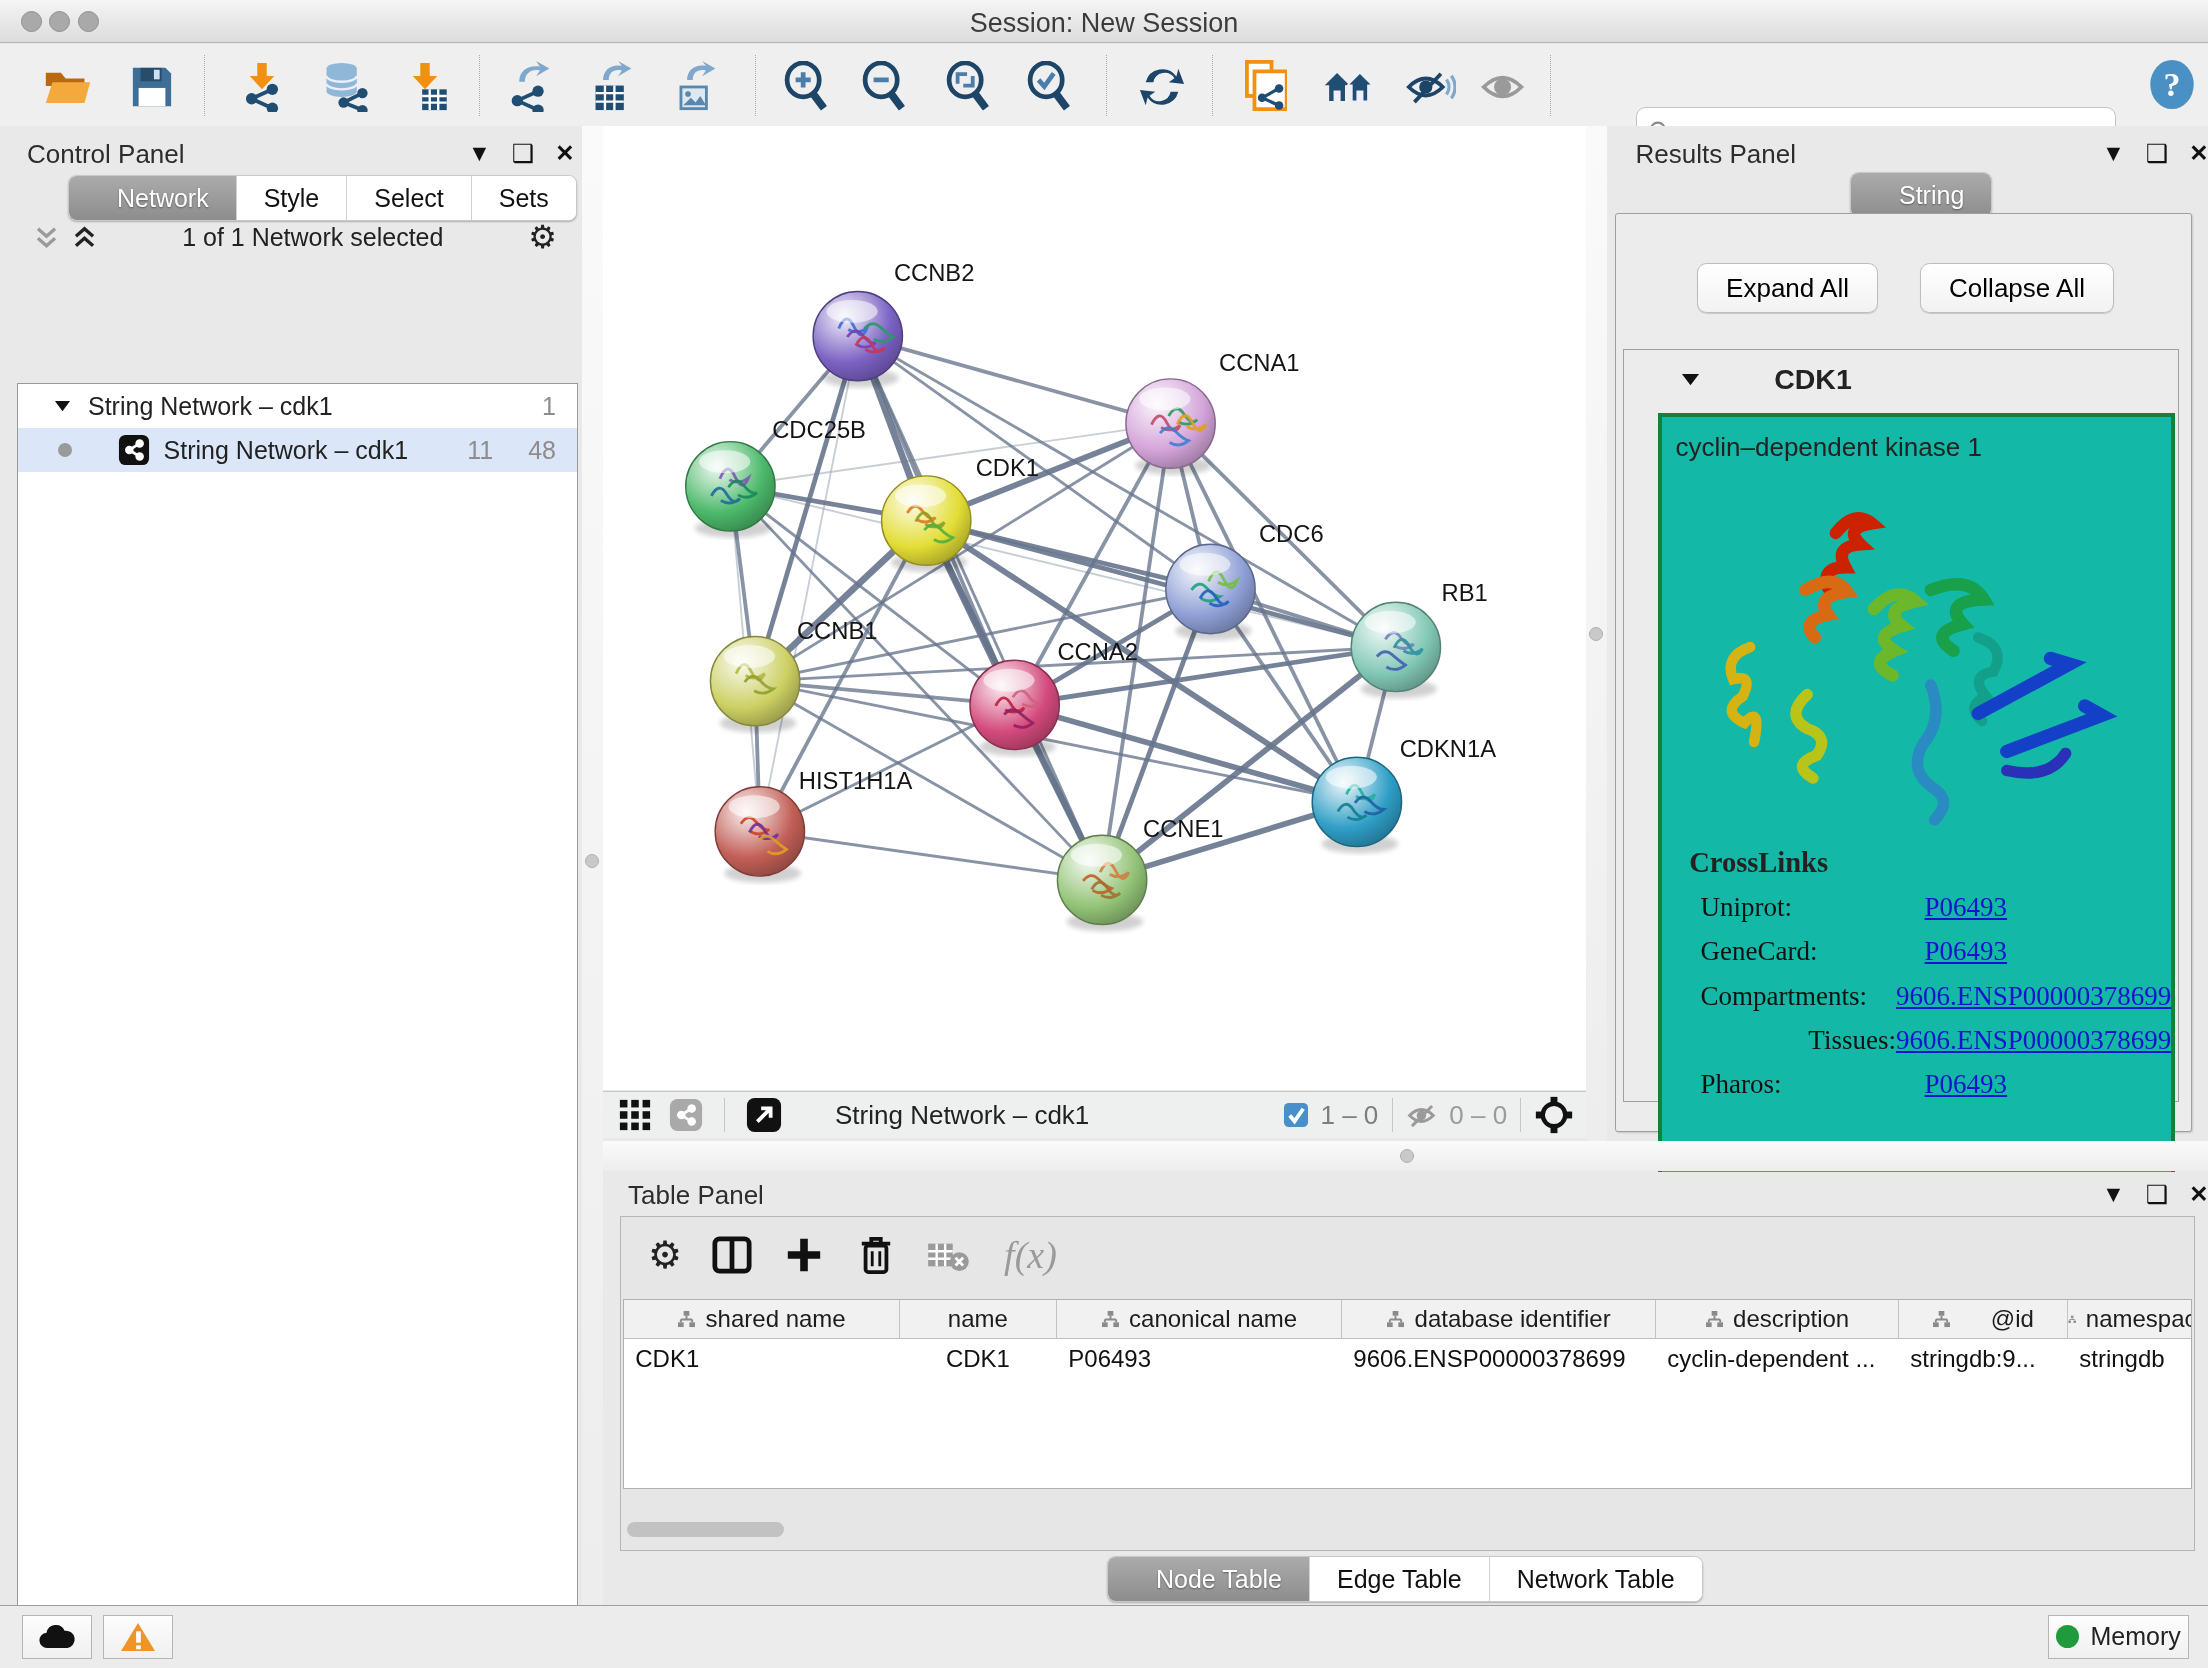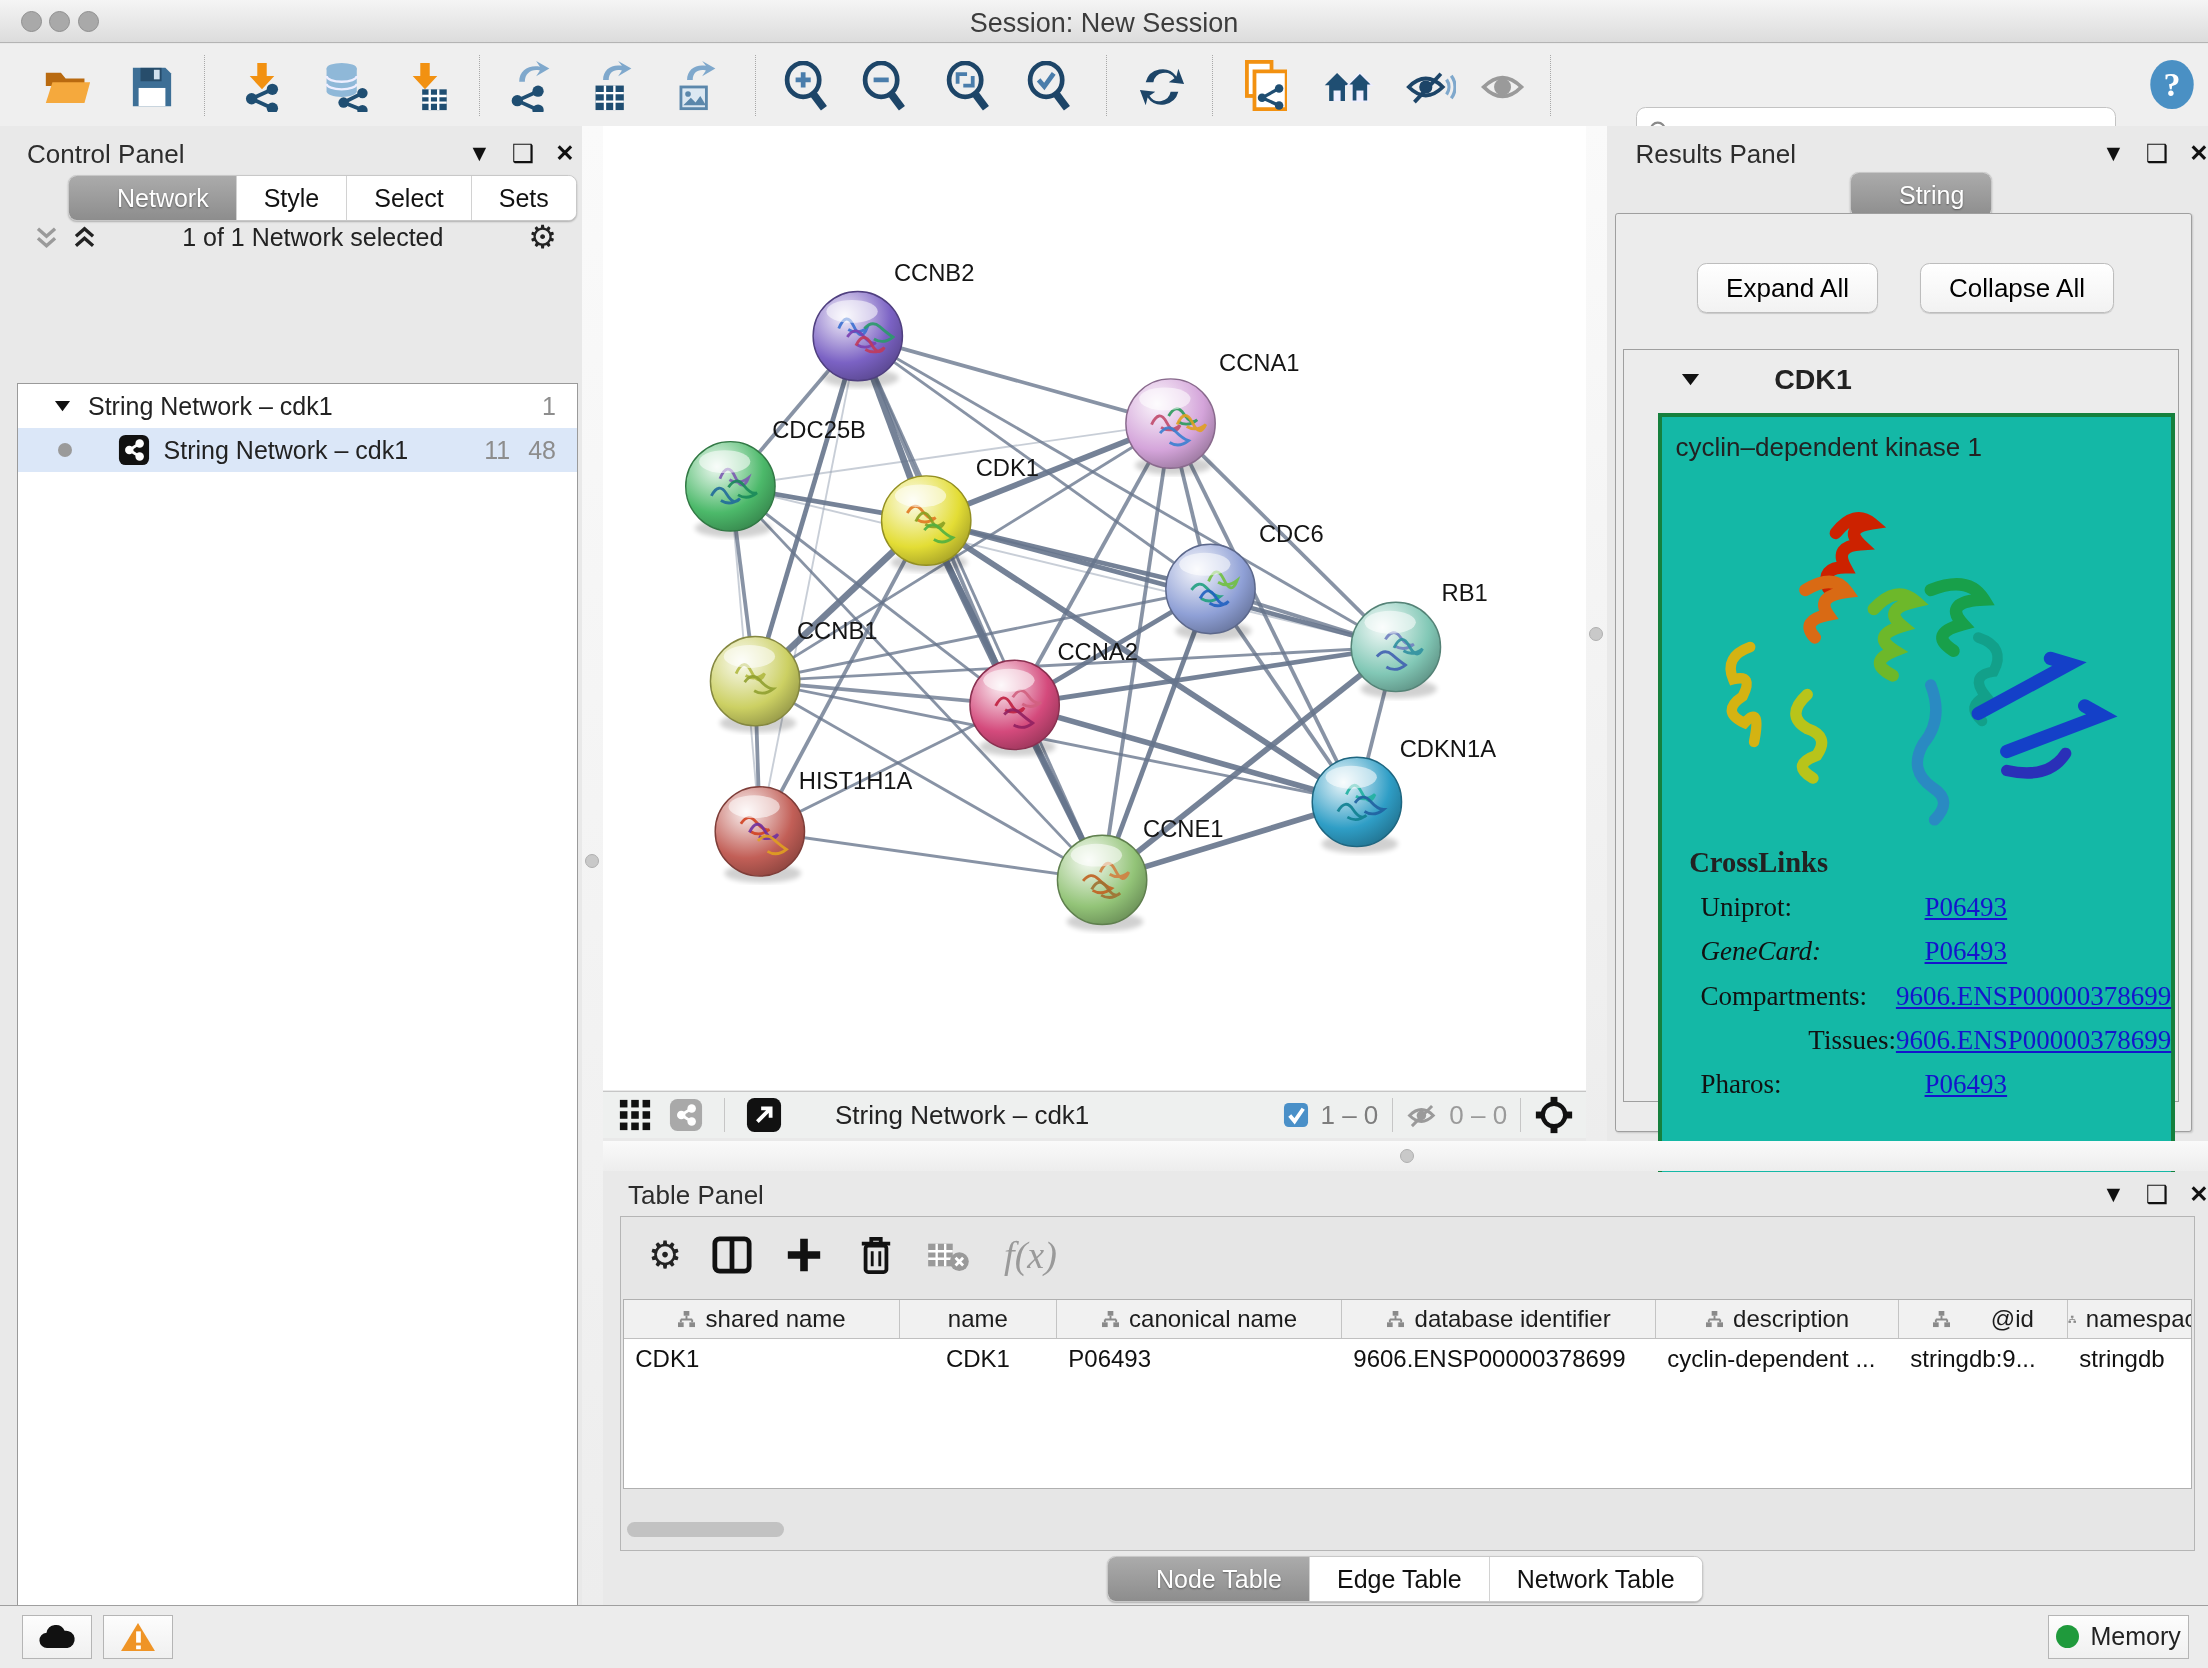--- a/index.html
+++ b/index.html
@@ -293,21 +293,21 @@
         <span style="margin-left:40px;width:14.3px;height:14.3px;border-radius:50%;background:#9a9a9a;display:inline-block"></span>
         <svg width="32" height="32" viewBox="0 0 34 34" style="margin-left:46px">
             <rect x="1" y="1" width="32" height="32" rx="7" fill="#111"></rect>
             <circle cx="12" cy="17" r="4.5" fill="#fff"></circle>
             <circle cx="23" cy="10" r="4.5" fill="#fff"></circle>
             <circle cx="23" cy="24" r="4.5" fill="#fff"></circle>
             <path d="M12 17 23 10 M12 17 23 24" stroke="#fff" stroke-width="3" fill="none"></path>
           </svg>
         <span style="margin-left:13.3px">String Network – cdk1</span>
         <span class="num" style="margin-left:auto">11</span>
-        <span class="num" style="margin-left:18px;margin-right:21px">48</span>
+        <span class="num" style="margin-left:35px;margin-right:21px">48</span>
       </div>
     </div>
   </div>
 
   <div class="abs splitter" style="left:582px;top:126px;width:21px;height:1479px">
     <div class="handle" style="left:2.9px;top:728px"></div>
   </div>
 
   <div id="canvas" class="abs">
     <svg id="netsvg" width="983" height="964" viewBox="0 0 1034 1014">
@@ -684,21 +684,21 @@
             </g>
           </svg>
           <div style="padding:0 0 0 27px;margin-top:9.5px" class="serif">
             <div style="font-size:28.5px;font-weight:bold">CrossLinks</div>
             <div id="xlinks">
                 <div style="display: flex; margin-top: 13.3px;">
                   <span class="xl-label serif" style="width: 224px; margin-left: 11.4px;">Uniprot:</span>
                   <a class="xl-link serif">P06493</a>
                 </div>
                 <div style="display: flex; margin-top: 13.3px;">
-                  <span class="xl-label serif" style="width: 224px; margin-left: 11.4px; font-style: italic;">GeneCard:</span>
+                  <span class="xl-label serif" style="width: 224px; margin-left: 11.4px;">GeneCard:</span>
                   <a class="xl-link serif">P06493</a>
                 </div>
                 <div style="display: flex; margin-top: 13.3px; align-items: center;">
                   <span class="xl-label serif" style="width: 224px; margin-left: 11.4px;">Compartments:</span>
                   <a class="xl-link serif">9606.ENSP00000378699</a>
                 </div>
                 <div style="display: flex; margin-top: 13.3px; text-align: right;">
                   <span class="xl-label serif" style="width: 224px; margin-left: 11.4px;">Tissues:</span>
                   <a class="xl-link serif">9606.ENSP00000378699</a>
                 </div>

